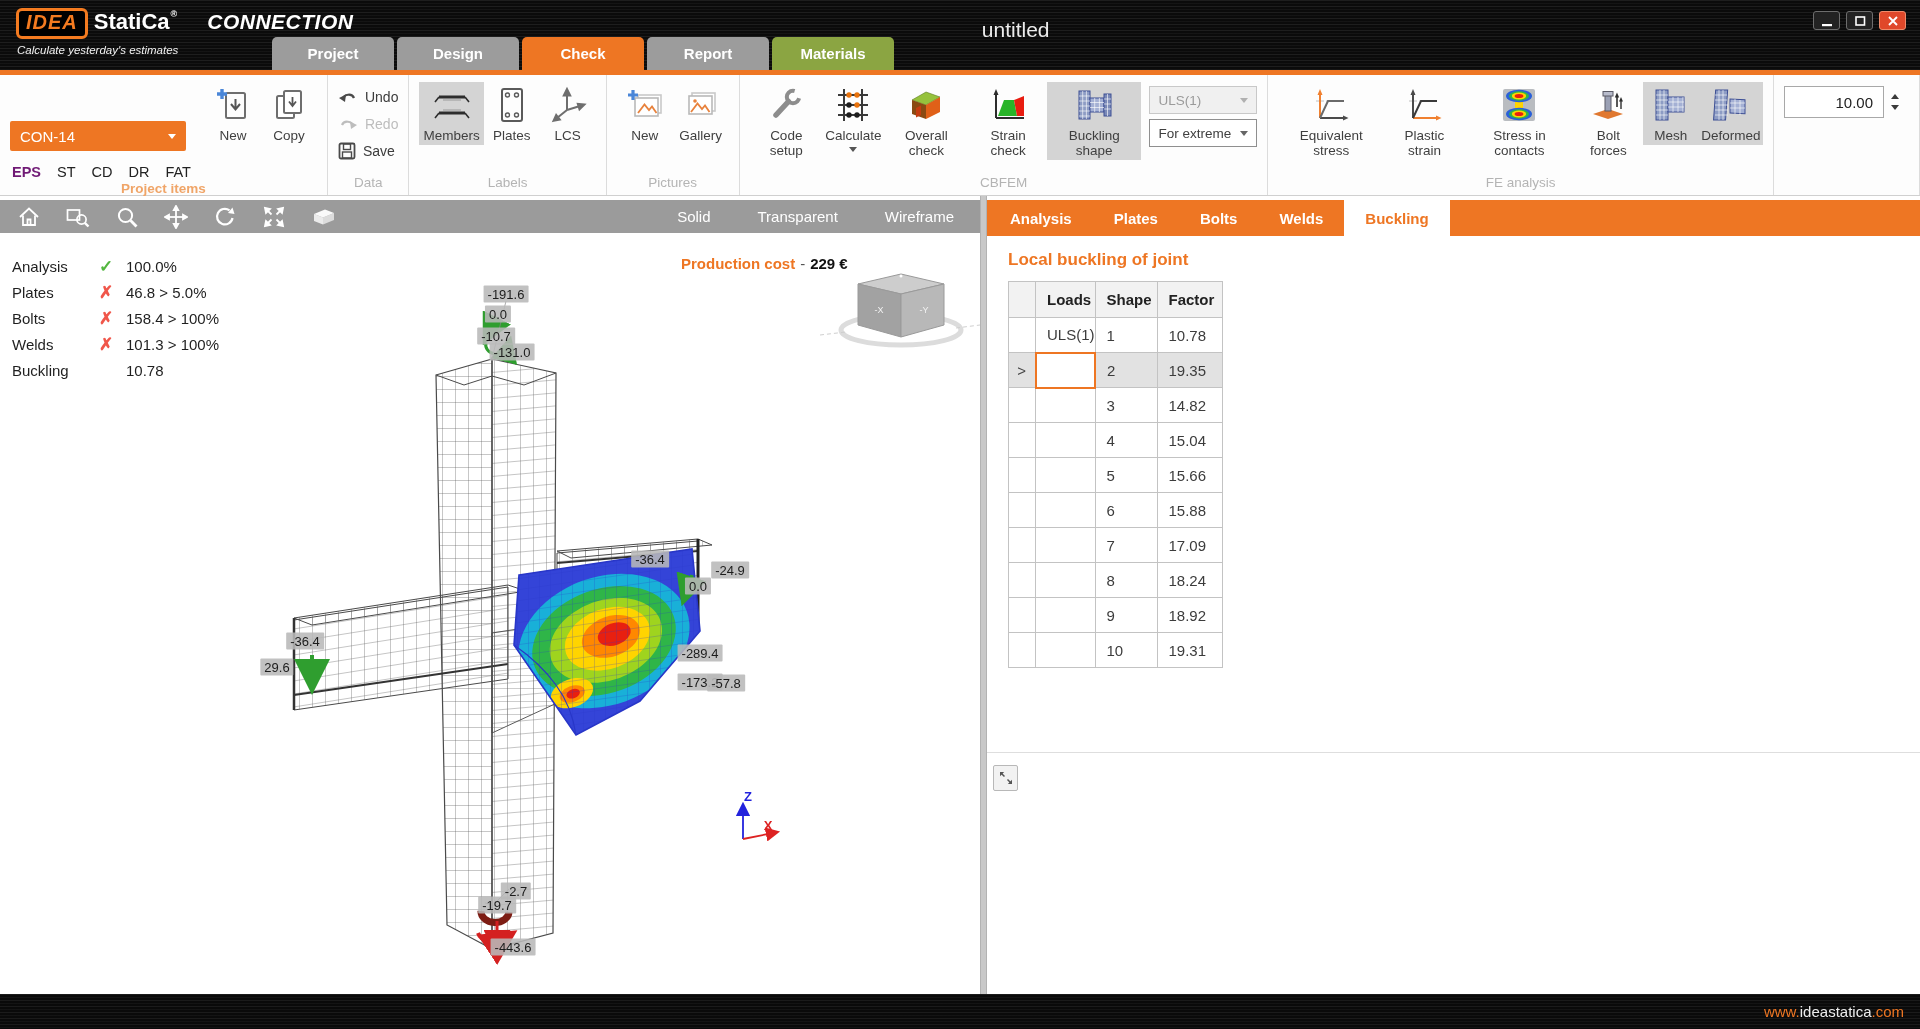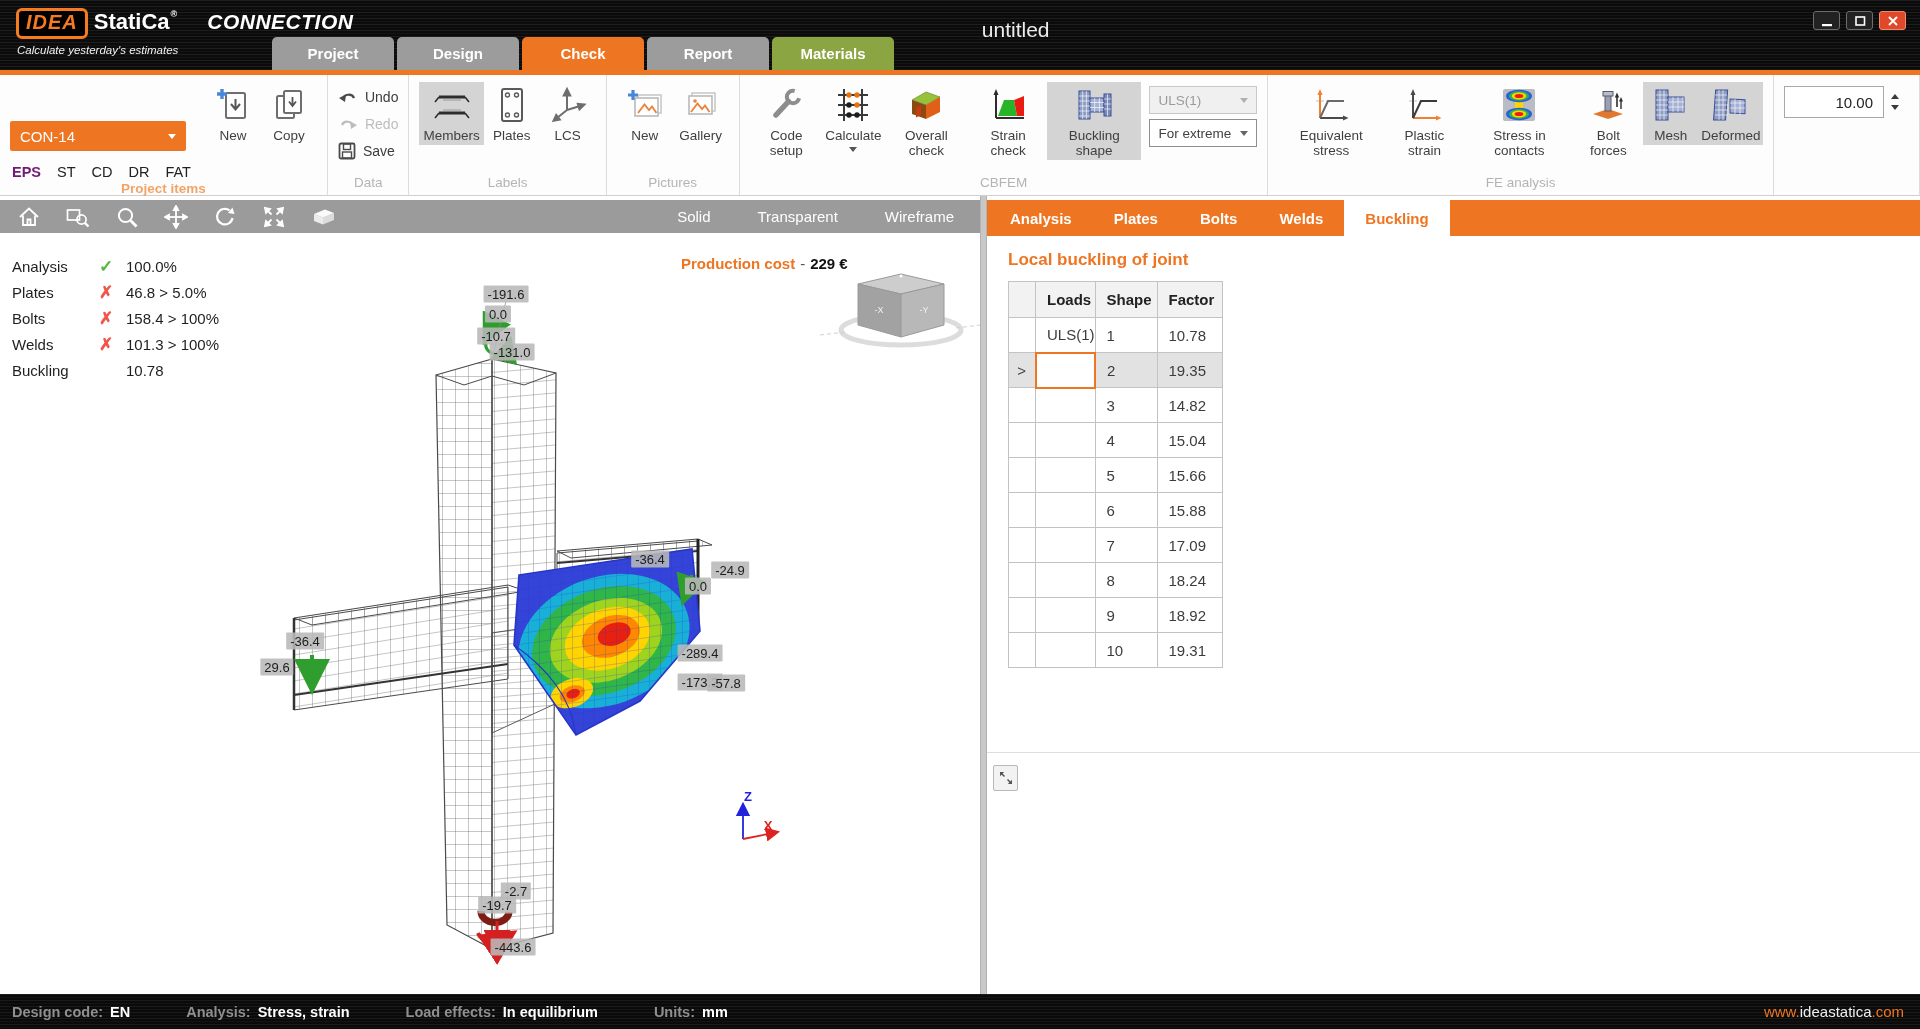--- a/index.html
+++ b/index.html
@@ -804,36 +804,18 @@
               </g>
               <polygon points="1,5.2 1,1 5.2,1" fill="#555"></polygon>
               <polygon points="13,8.8 13,13 8.8,13" fill="#555"></polygon>
             </svg>
         </div>
       </div>
     </div>
   </div>
 
   <footer class="statusbar">
-    <div class="sb-items">
-      <span class="sb-item">
-        <span class="sb-label">Design code:</span>
-          <span class="sb-value">EN</span>
-      </span>
-      <span class="sb-item">
-        <span class="sb-label">Analysis:</span>
-          <span class="sb-value">Stress, strain</span>
-      </span>
-      <span class="sb-item">
-        <span class="sb-label">Load effects:</span>
-          <span class="sb-value">In equilibrium</span>
-      </span>
-      <span class="sb-item">
-        <span class="sb-label">Units:</span>
-          <span class="sb-value">mm</span>
-      </span>
-    </div>
     <div class="sb-fill"></div>
     <div class="website">
       <span class="w-orange">www.</span><span class="w-white">ideastatica</span><span class="w-orange">.com</span>
     </div>
   </footer>
 </div>
 
 </body></html>

